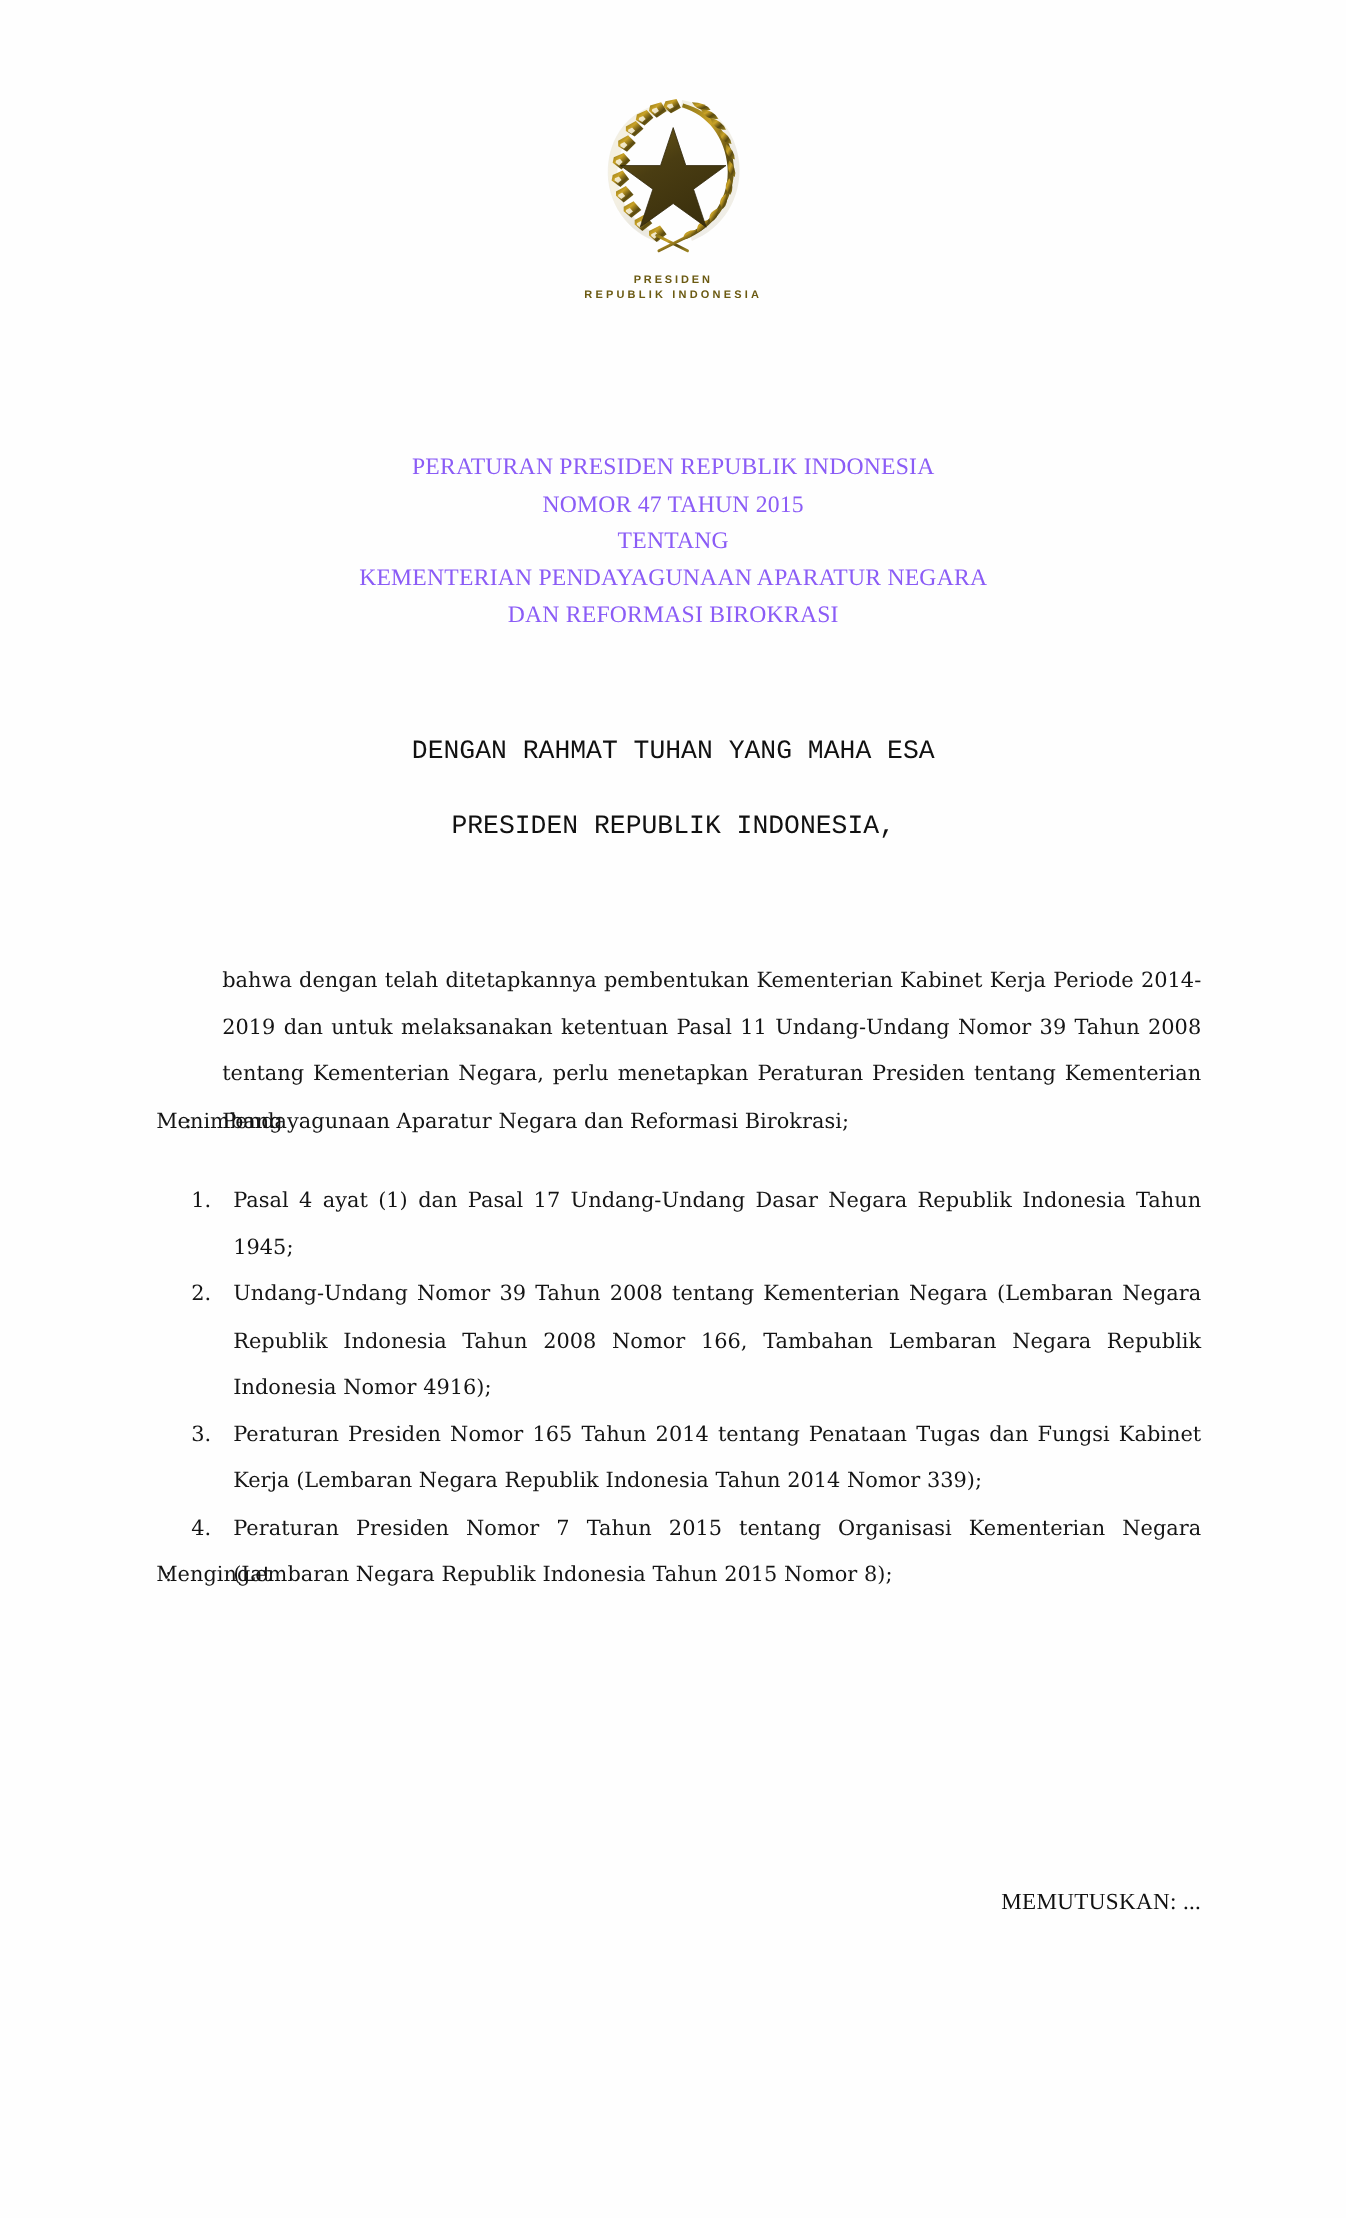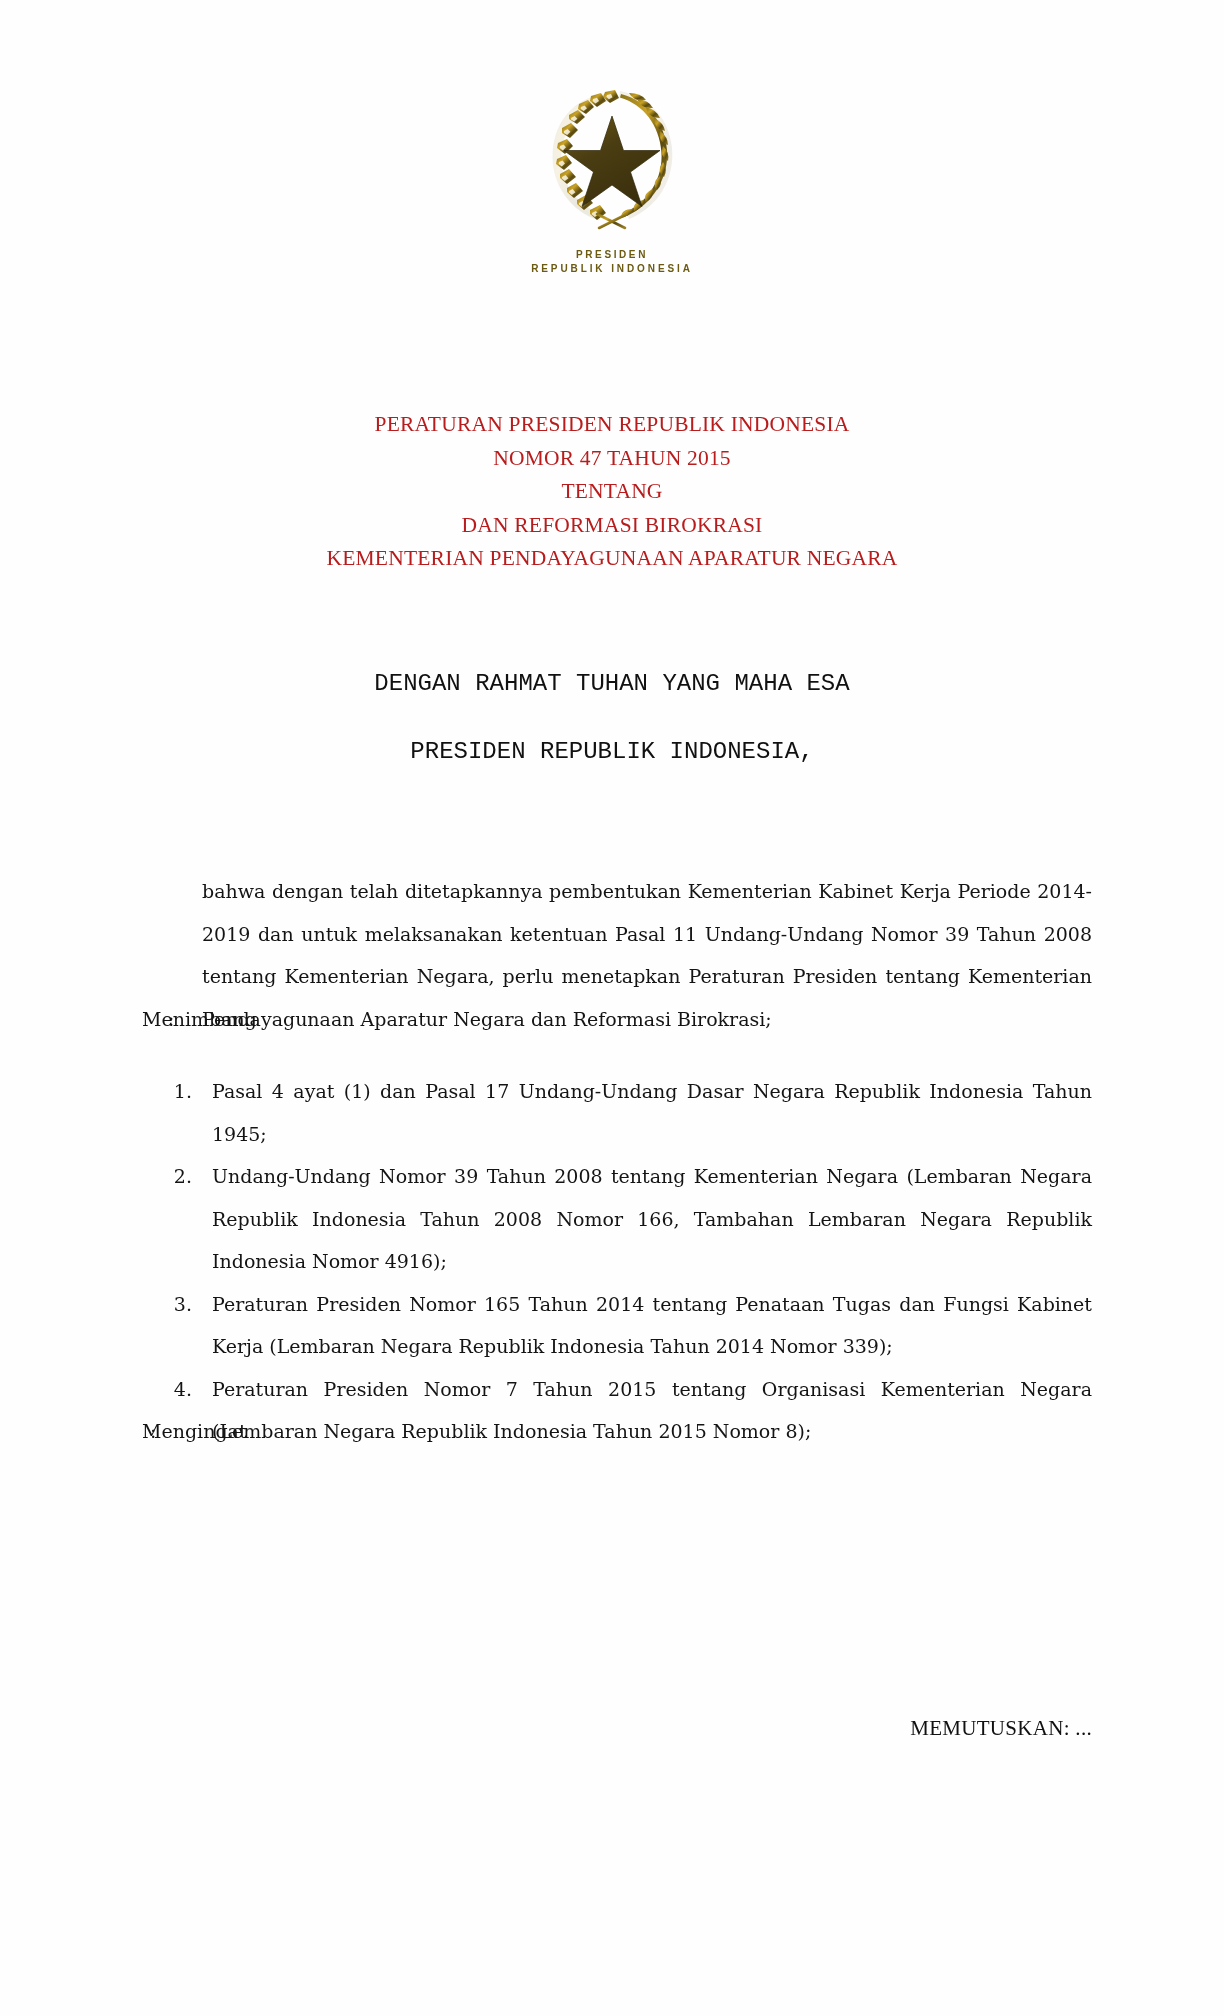--- a/index.html
+++ b/index.html
@@ -53,21 +53,21 @@
   .title-block {
     position: absolute;
     top: 408px;
     left: 0;
     width: 100%;
     text-align: center;
     font-family: "Liberation Serif", "DejaVu Serif", serif;
     font-size: 21.5px;
     line-height: 33.5px;
     letter-spacing: 0.2px;
-    color: #b91c1c;
+    color: #8b5cf6;
   }
   .title-block .spaced { letter-spacing: 0.2px; }
 
   .subtitle-block {
     position: absolute;
     top: 667px;
     left: 0;
     width: 100%;
     text-align: center;
     font-family: Liberation Mono, monospace;
@@ -254,22 +254,22 @@
     <div class="emblem-caption">
       <div class="l1">PRESIDEN</div>
       <div class="l2">REPUBLIK  INDONESIA</div>
     </div>
   </div>
 
   <div class="title-block">
     <div>PERATURAN PRESIDEN REPUBLIK INDONESIA</div>
     <div class="spaced">NOMOR  47  TAHUN  2015</div>
     <div>TENTANG</div>
+    <div>KEMENTERIAN PENDAYAGUNAAN APARATUR NEGARA</div>
     <div>DAN REFORMASI BIROKRASI</div>
-    <div>KEMENTERIAN PENDAYAGUNAAN APARATUR NEGARA</div>
   </div>
 
   <div class="subtitle-block">
     <div>DENGAN RAHMAT TUHAN YANG MAHA ESA</div>
     <span class="gap"></span>
     <div>PRESIDEN REPUBLIK INDONESIA,</div>
   </div>
 
   <div class="body-wrap">
 

